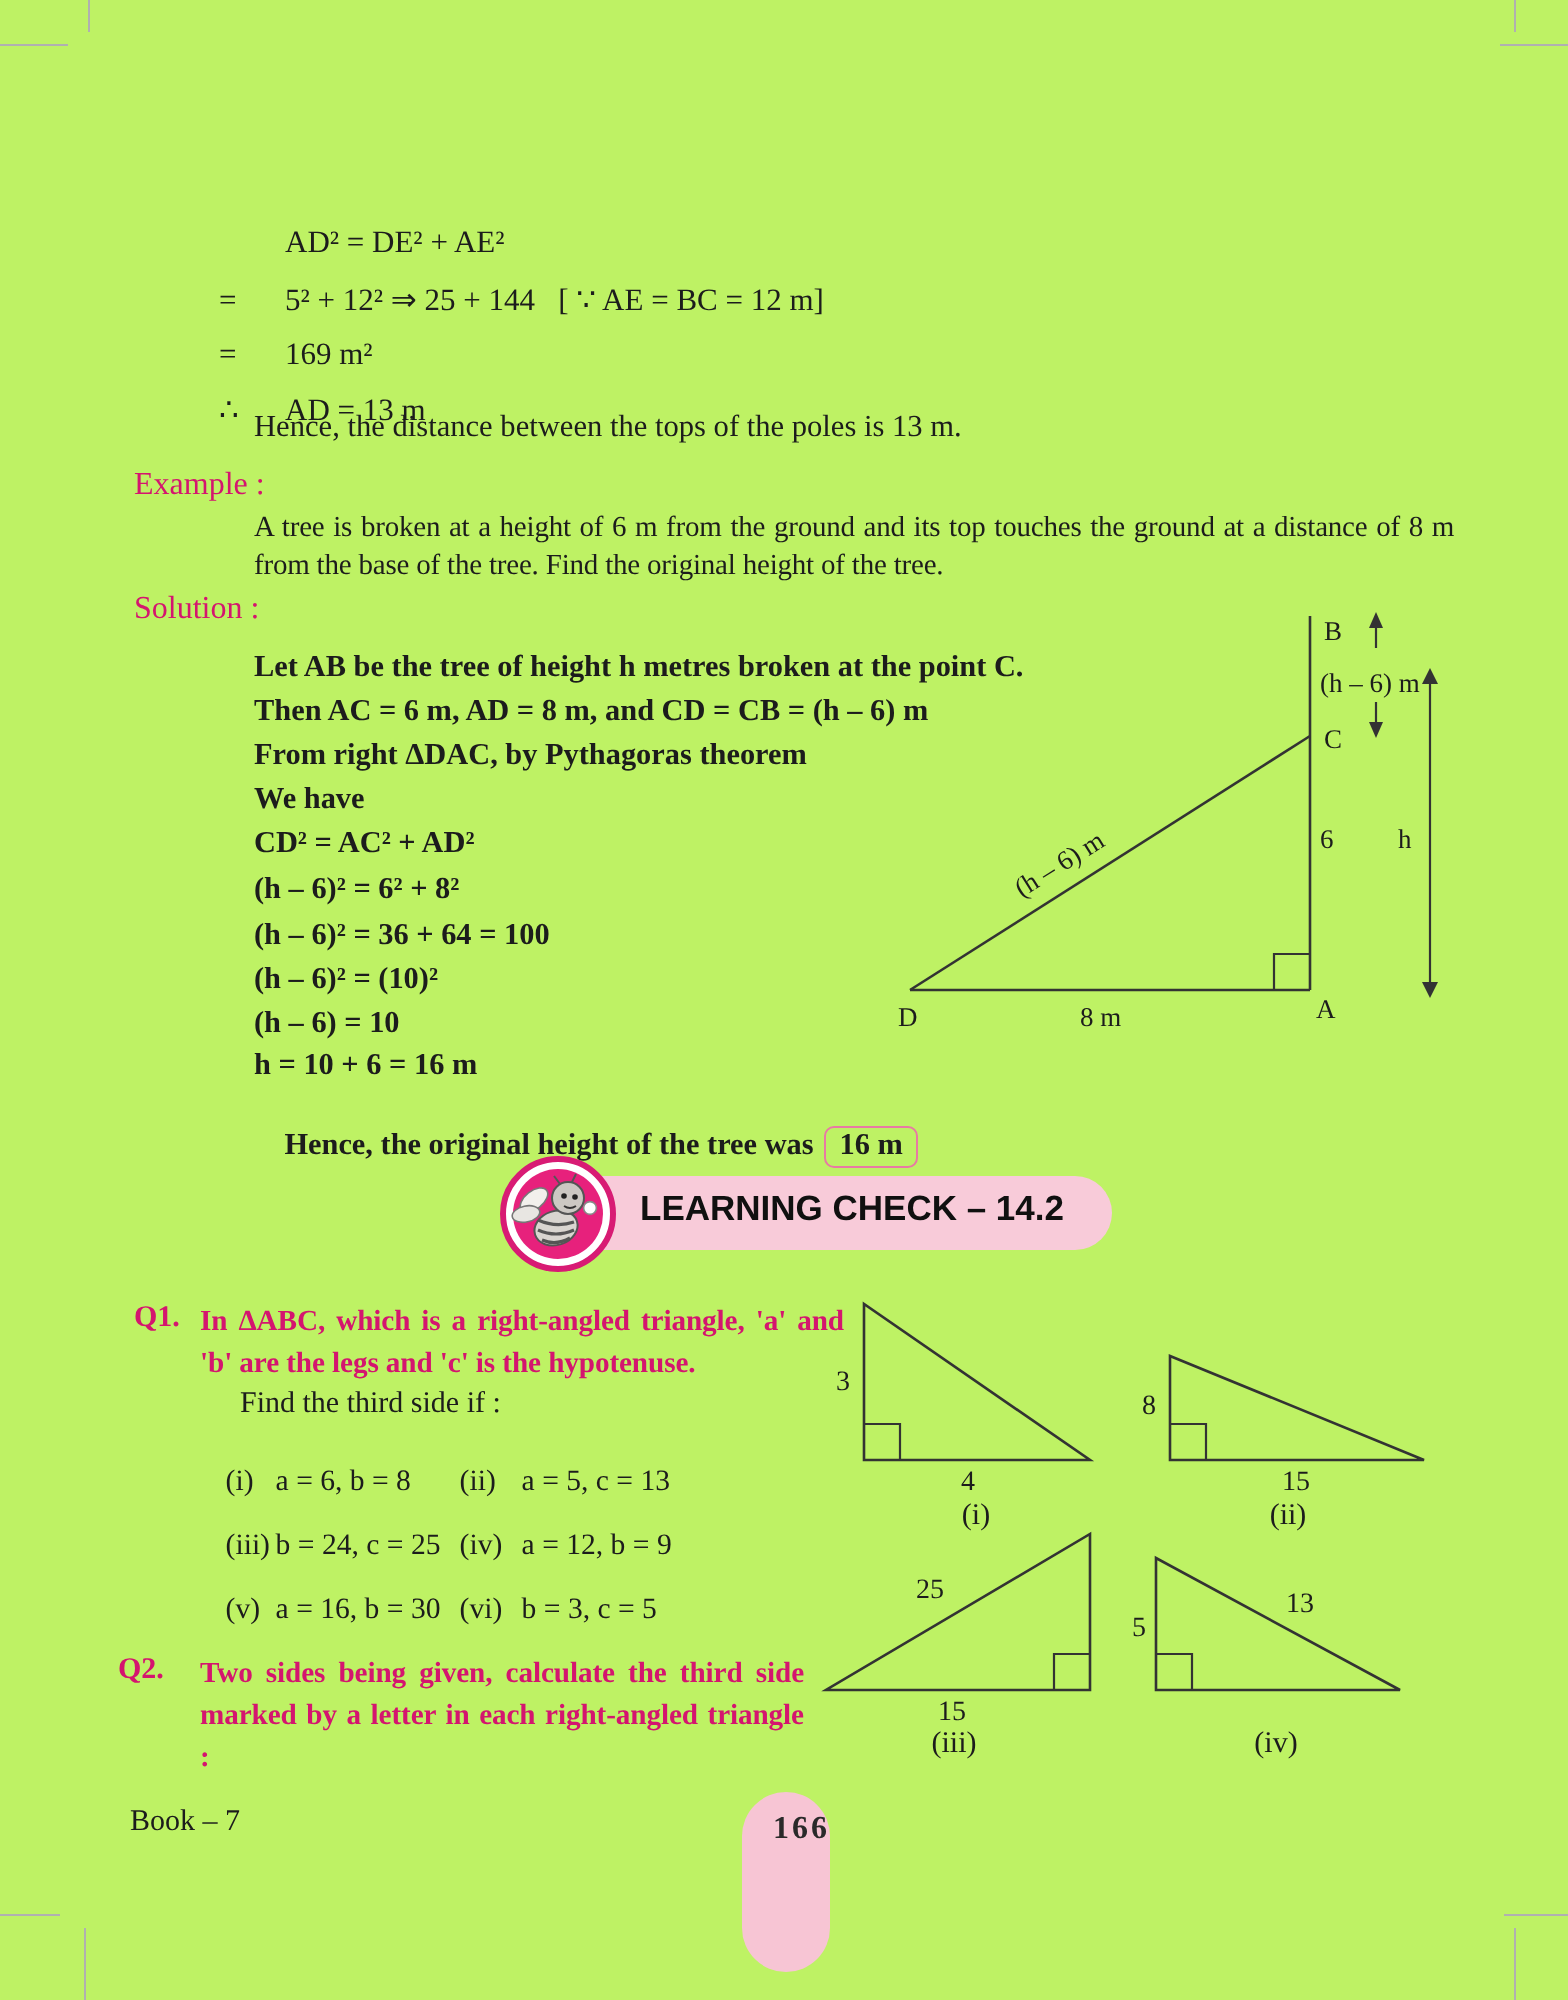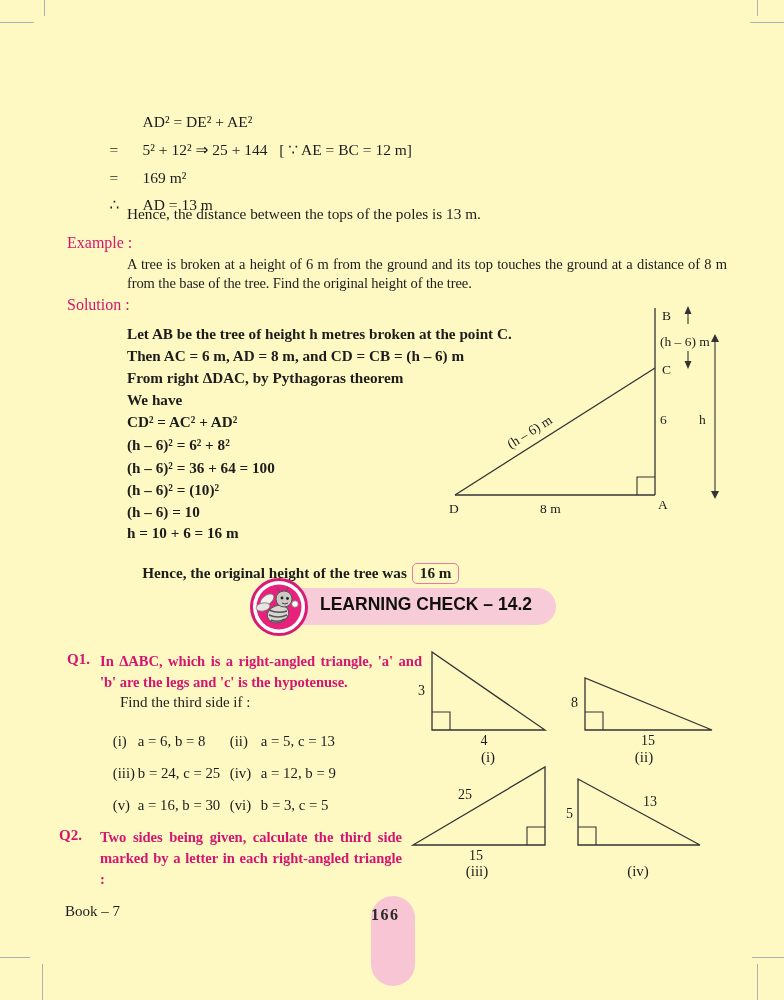--- a/index.html
+++ b/index.html
@@ -1,16 +1,16 @@
 <!DOCTYPE html>
 <html style="--accent-pink: #d4156f; --banner-bg: #f8cbd9; --badge-ring: #d81b74; --badge-fill: #e7217c; --capsule-bg: #f7c5d4; --answer-box-border: #e87aa4;"><head>
 <meta charset="utf-8">
 <style>
   html,body{margin:0;padding:0;background:#ffffff;}
-  .page{position:relative;width:784px;height:1000px;background:#fef9c3;overflow:hidden;
+  .page{position:relative;width:784px;height:1000px;background:#bef264;overflow:hidden;
         font-family:"Liberation Serif",serif;color:#1c1c1c;}
   .abs{position:absolute;}
   .crop{position:absolute;background:#b0b0b0;}
   .eq-row{position:absolute;left:94px;font-size:15.5px;white-space:pre;}
   .eq-prefix{display:inline-block;width:33px;}
   .sol-line{position:absolute;left:127px;font-size:15.2px;white-space:pre;font-weight:bold;}
   .para{font-size:14.5px;line-height:18.5px;text-align:justify;letter-spacing:-0.1px;}
   .heading-pink{color:var(--accent-pink);font-weight:normal;font-size:16px;}
   .q-num{color:var(--accent-pink);font-weight:bold;font-size:15px;}
   .q-head{color:var(--accent-pink);font-weight:bold;font-size:14.6px;line-height:21px;
@@ -21,21 +21,21 @@
   .q-txt1{display:inline-block;width:92px;}
   .q-lab2{display:inline-block;width:31px;}
   .answer-box{display:inline-block;border:1.4px solid var(--answer-box-border);
               border-radius:5px;padding:0 7px 1px 7px;margin-left:5px;font-size:15.2px;}
   .banner-pill{position:absolute;left:270px;top:588px;width:286px;height:37px;
                border-radius:19px;background:var(--banner-bg);}
   .banner-title{position:absolute;left:320px;top:594px;width:226px;
                 font-family:"Liberation Sans",sans-serif;font-weight:bold;
                 font-size:17.5px;color:#101010;}
   .capsule{position:absolute;left:371px;top:896px;width:44px;height:90px;
-           border-radius:22px;background:var(--capsule-bg);text-align:left;}
+           border-radius:22px;background:var(--capsule-bg);text-align:right;}
   .capsule-num{padding-top:10px;font-weight:bold;font-size:16px;letter-spacing:1.5px;color:#2a2a2a;}
   .footer-left{position:absolute;left:65px;top:903px;font-size:15px;}
   svg text{font-family:"Liberation Serif",serif;font-size:13.5px;fill:#1c1c1c;}
   svg .fig-label{font-size:14px;}
   svg .cap{font-size:15px;}
   .tri{stroke:#333;stroke-width:1.3;fill:none;}
   .thin{stroke:#333;stroke-width:1.1;fill:none;}
   .ah{fill:#333;stroke:none;}
   .badge-outer{fill:#fff;stroke:var(--badge-ring);stroke-width:3;}
   .badge-inner{fill:var(--badge-fill);}

